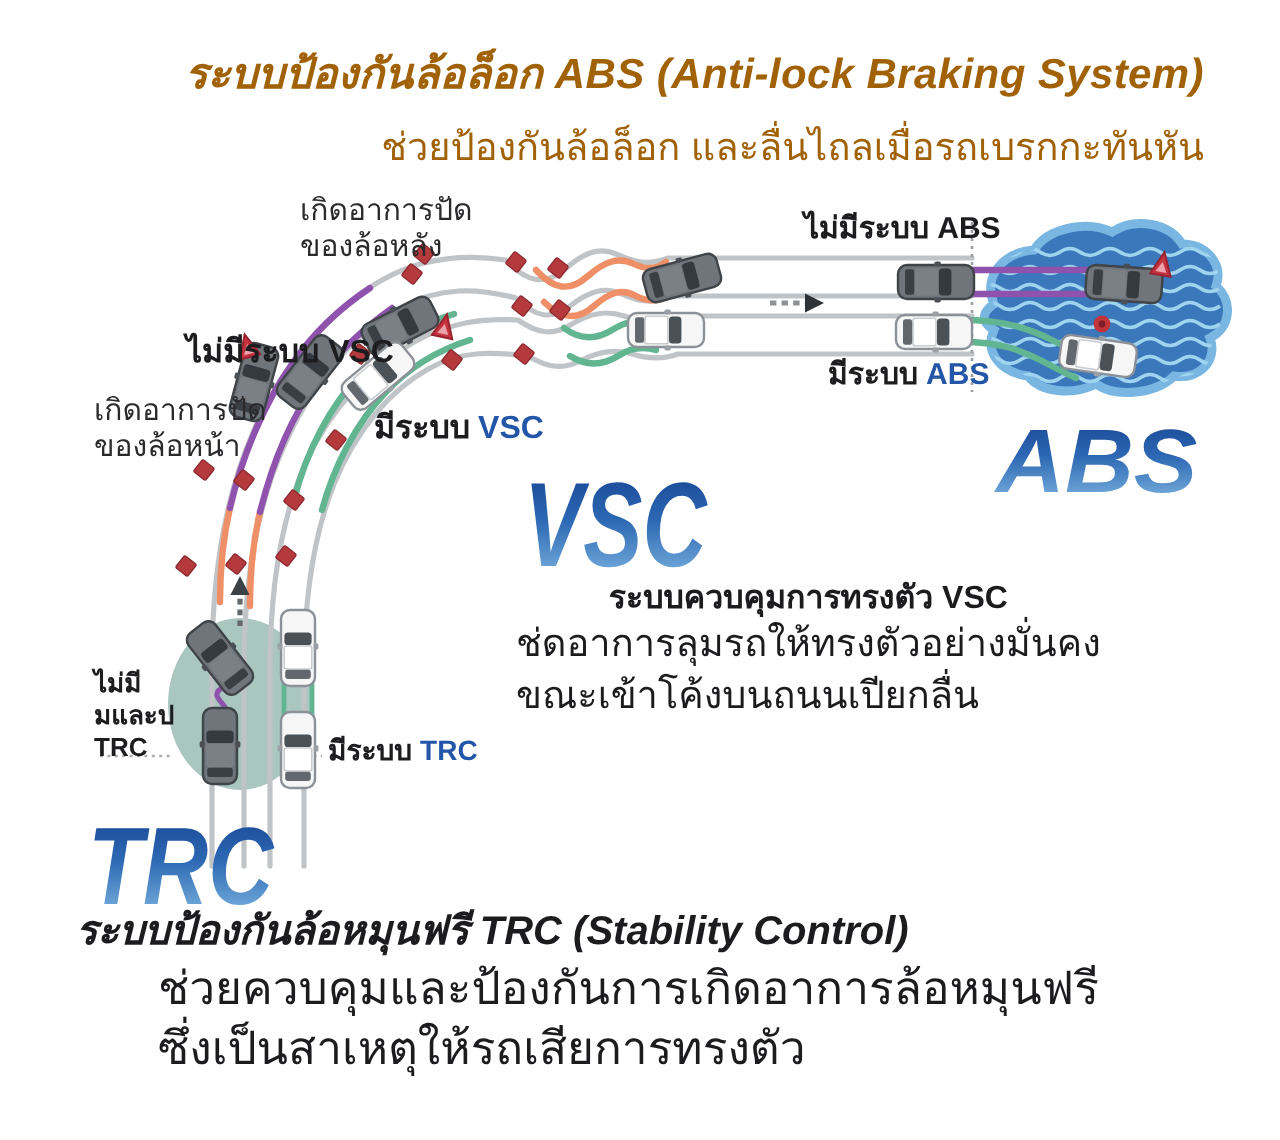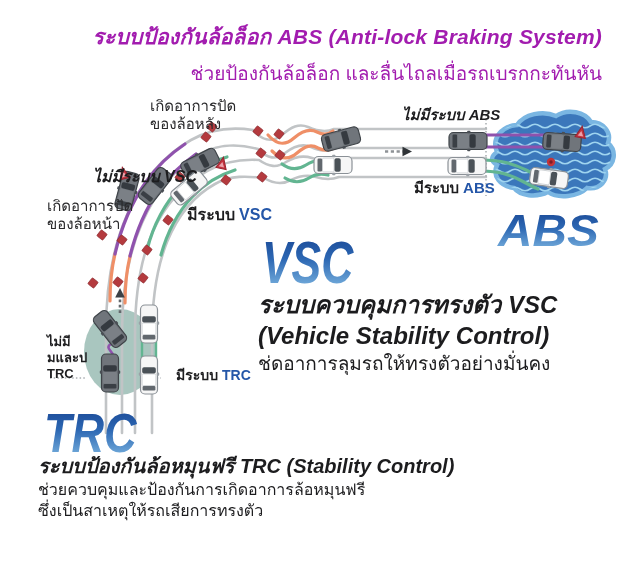--- a/index.html
+++ b/index.html
@@ -1,39 +1,39 @@
 <!DOCTYPE html>
 <html><head>
 <meta charset="utf-8">
 <style>
   html,body{margin:0;padding:0;background:#ffffff;}
   body{width:640px;height:570px;overflow:hidden;font-family:"Liberation Sans",sans-serif;}
   .stage{position:relative;width:640px;height:570px;background:#fff;}
   svg{position:absolute;left:0;top:0;}
   .lbl{position:absolute;color:#1d1d1f;white-space:nowrap;line-height:1.15;}
-  .b{font-weight:bold;font-style:italic;}
+  .b{font-weight:bold;}
   .sys{color:#2456a8;font-weight:bold;margin-left:4px;}
-  .title-block{position:absolute;top:20px;left:0;right:38px;text-align:right;color:#a21caf;}
+  .title-block{position:absolute;top:20px;left:0;right:38px;text-align:right;color:#a16207;}
   .title-line1{font-size:21px;font-weight:bold;font-style:italic;letter-spacing:.2px;}
   .title-line2{font-size:19px;margin-top:5px;}
   .sway{font-size:15px;color:#2a2a2c;line-height:1.18;}
   .no-vsc{left:93px;top:137px;font-size:16px;margin-top:31px;}
   .no-abs{left:402px;top:106px;font-size:15px;}
   .with-vsc{left:187px;top:206px;font-size:16px;font-weight:bold;}
   .with-abs{left:414px;top:179px;font-size:15px;font-weight:bold;}
   .rear-sway{left:150px;top:97px;}
   .front-sway{left:47px;top:197px;}
   .no-trc{left:47px;top:334px;font-size:13px;font-weight:bold;line-height:1.22;}
-  .with-trc{left:176px;top:367px;font-size:14px;font-weight:bold;}
+  .with-trc{left:164px;top:367px;font-size:14px;font-weight:bold;}
   .vsc-desc{position:absolute;left:258px;top:290px;color:#1c1c1e;}
-  .vsc-desc .h{font-size:24px;font-weight:bold;font-style:italic;line-height:1.28;}
+  .vsc-desc .h{font-size:16px;font-weight:bold;line-height:1.28;text-align:center;}
   .vsc-desc .t{font-size:19px;line-height:1.33;}
   .trc-desc{position:absolute;left:38px;top:453px;color:#1c1c1e;}
   .trc-desc .h{font-size:20px;font-weight:bold;font-style:italic;line-height:1.3;}
-  .trc-desc .t{font-size:16px;line-height:1.32;}
+  .trc-desc .t{font-size:23px;line-height:1.32;margin-left:41px;}
 </style>
 </head>
 <body>
 
 <div class="stage">
 
   <svg width="640" height="570" viewBox="0 0 640 570">
     <defs>
       <linearGradient id="bigblue" x1="0" y1="0" x2="0" y2="1">
         <stop offset="0" stop-color="#16418e"></stop>
@@ -197,22 +197,22 @@
     <div>ไม่มี</div>
     <div>มและป</div>
     <div>TRC</div>
   </div>
   <div class="lbl with-trc">
     <span>มีระบบ</span><span class="sys">TRC</span>
   </div>
 
   <div class="vsc-desc">
     <div class="h">ระบบควบคุมการทรงตัว VSC</div>
-    <div class="h">(Vehicle Stability Control)</div>
     <div class="t">ช่ดอาการลุมรถให้ทรงตัวอย่างมั่นคง</div>
+    <div class="t">ขณะเข้าโค้งบนถนนเปียกลื่น</div>
   </div>
 
   <div class="trc-desc">
     <div class="h">ระบบป้องกันล้อหมุนฟรี TRC (Stability Control)</div>
     <div class="t">ช่วยควบคุมและป้องกันการเกิดอาการล้อหมุนฟรี</div>
     <div class="t">ซึ่งเป็นสาเหตุให้รถเสียการทรงตัว</div>
   </div>
 
 </div>
 

